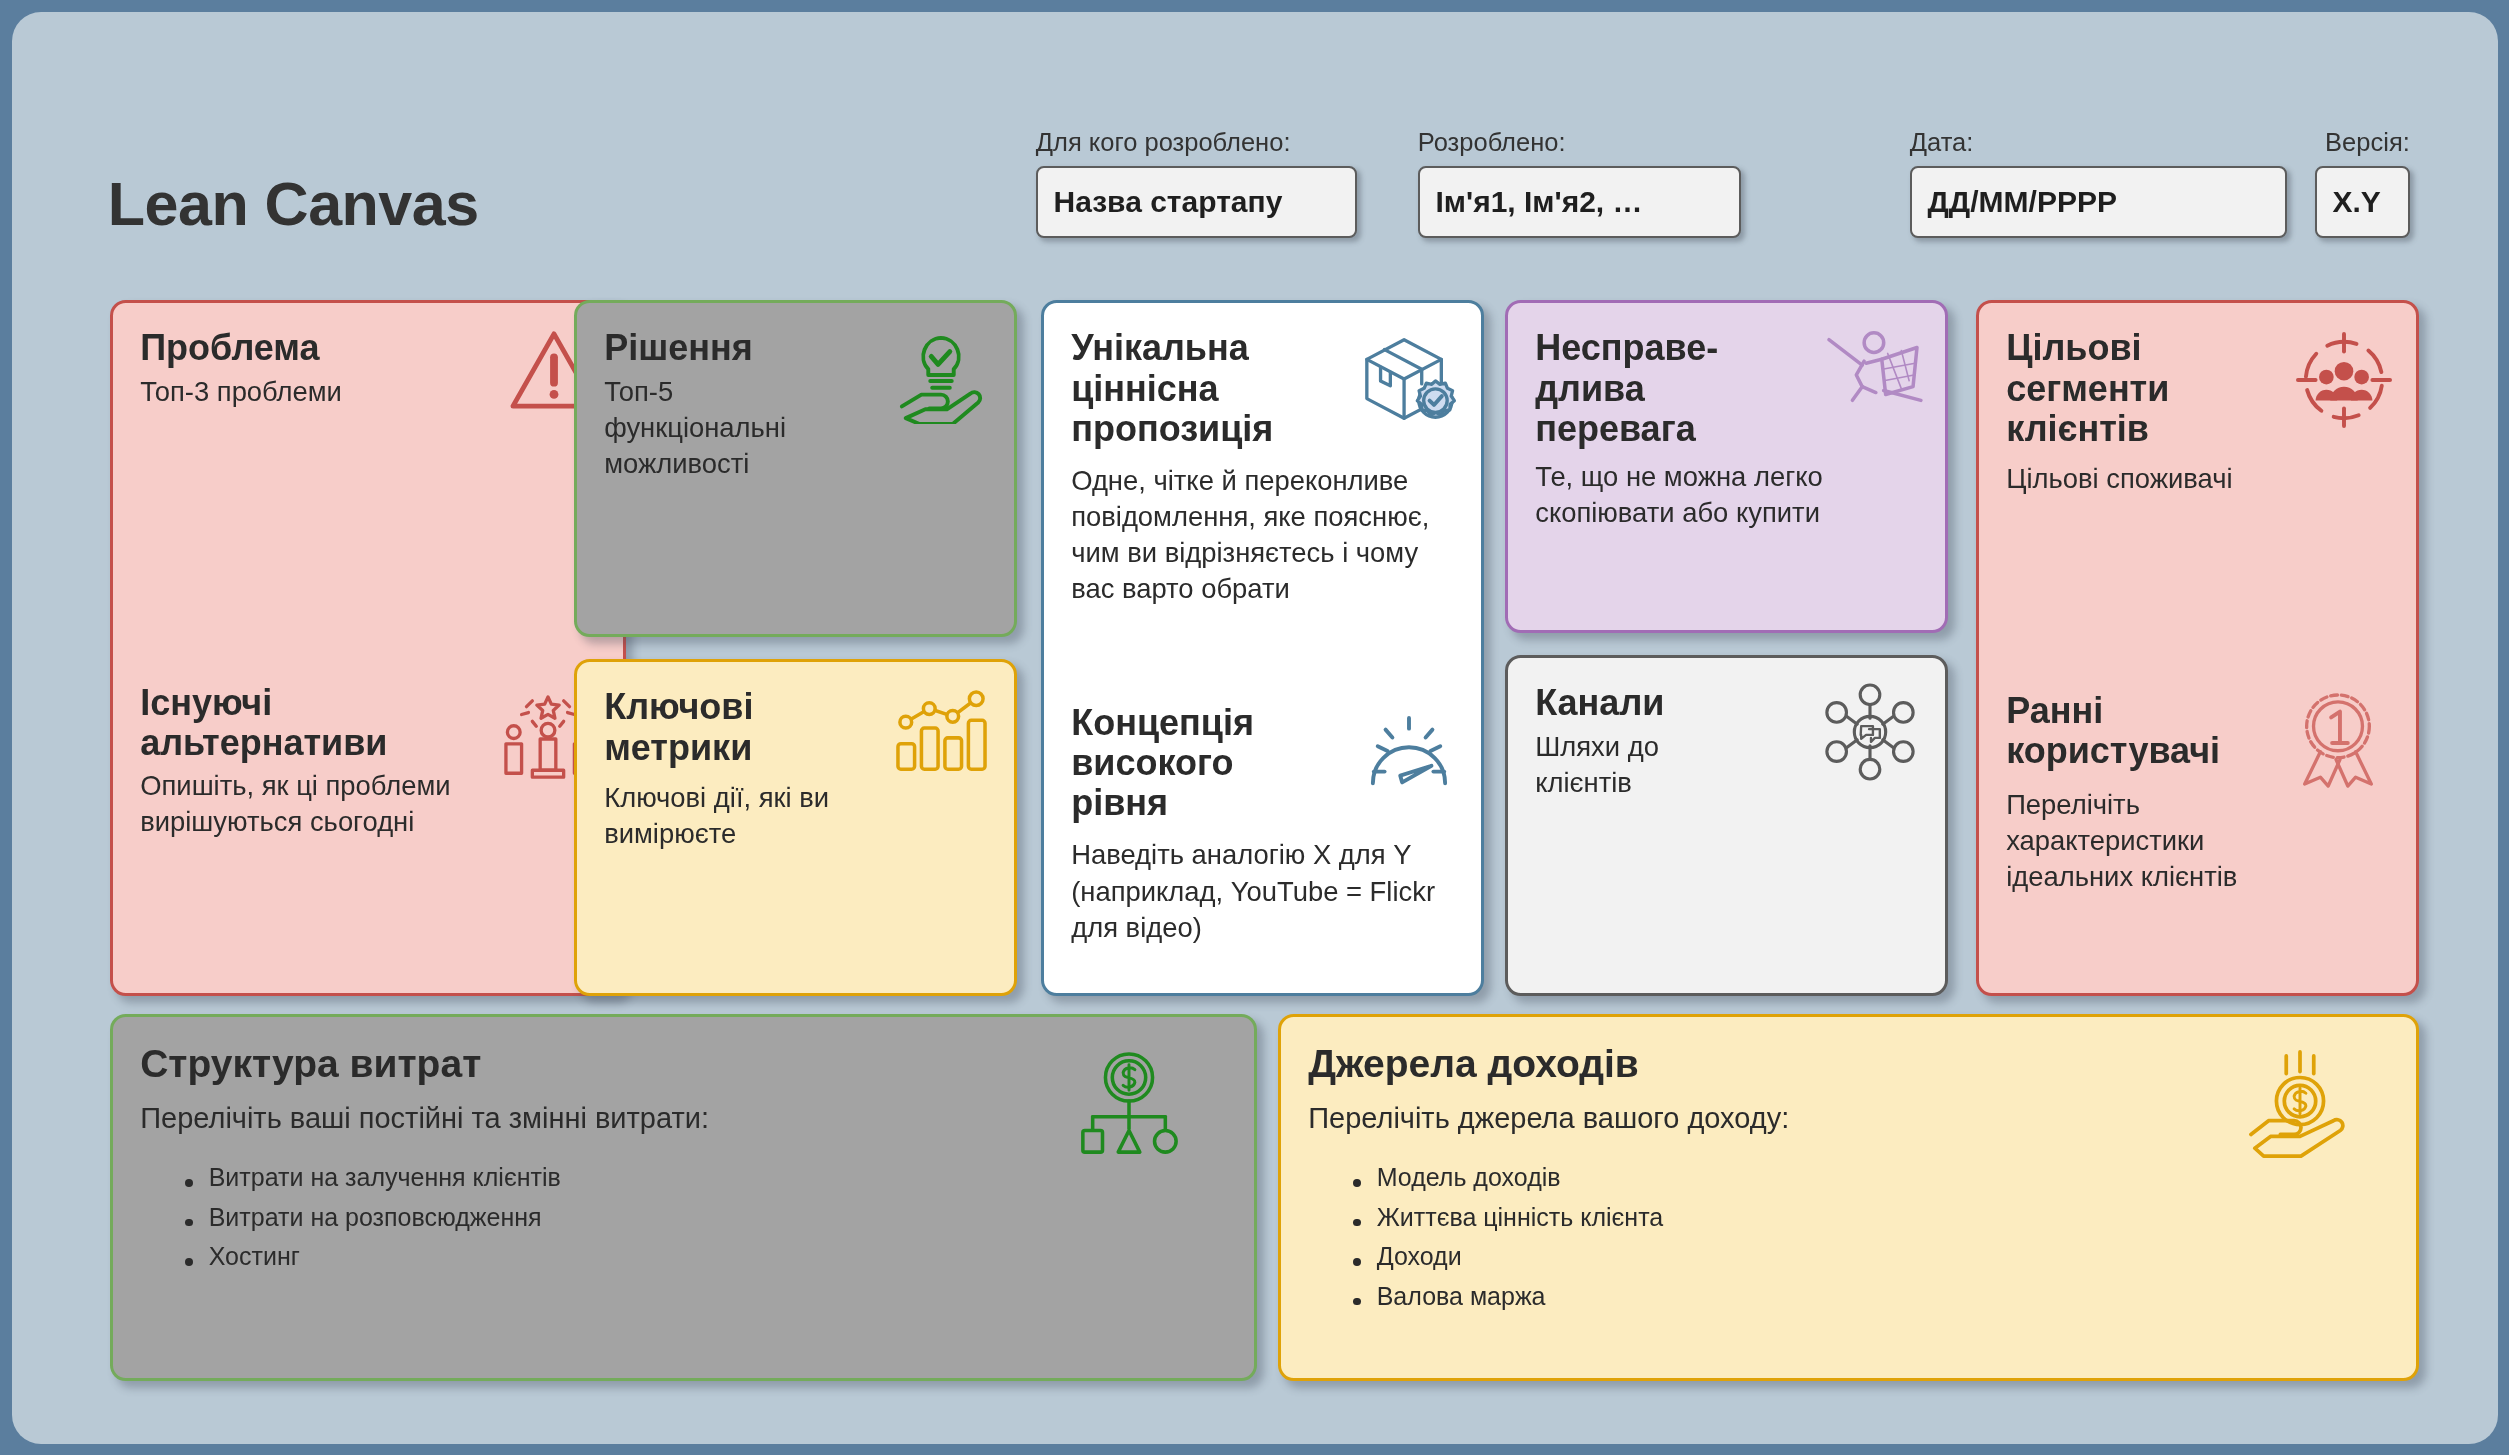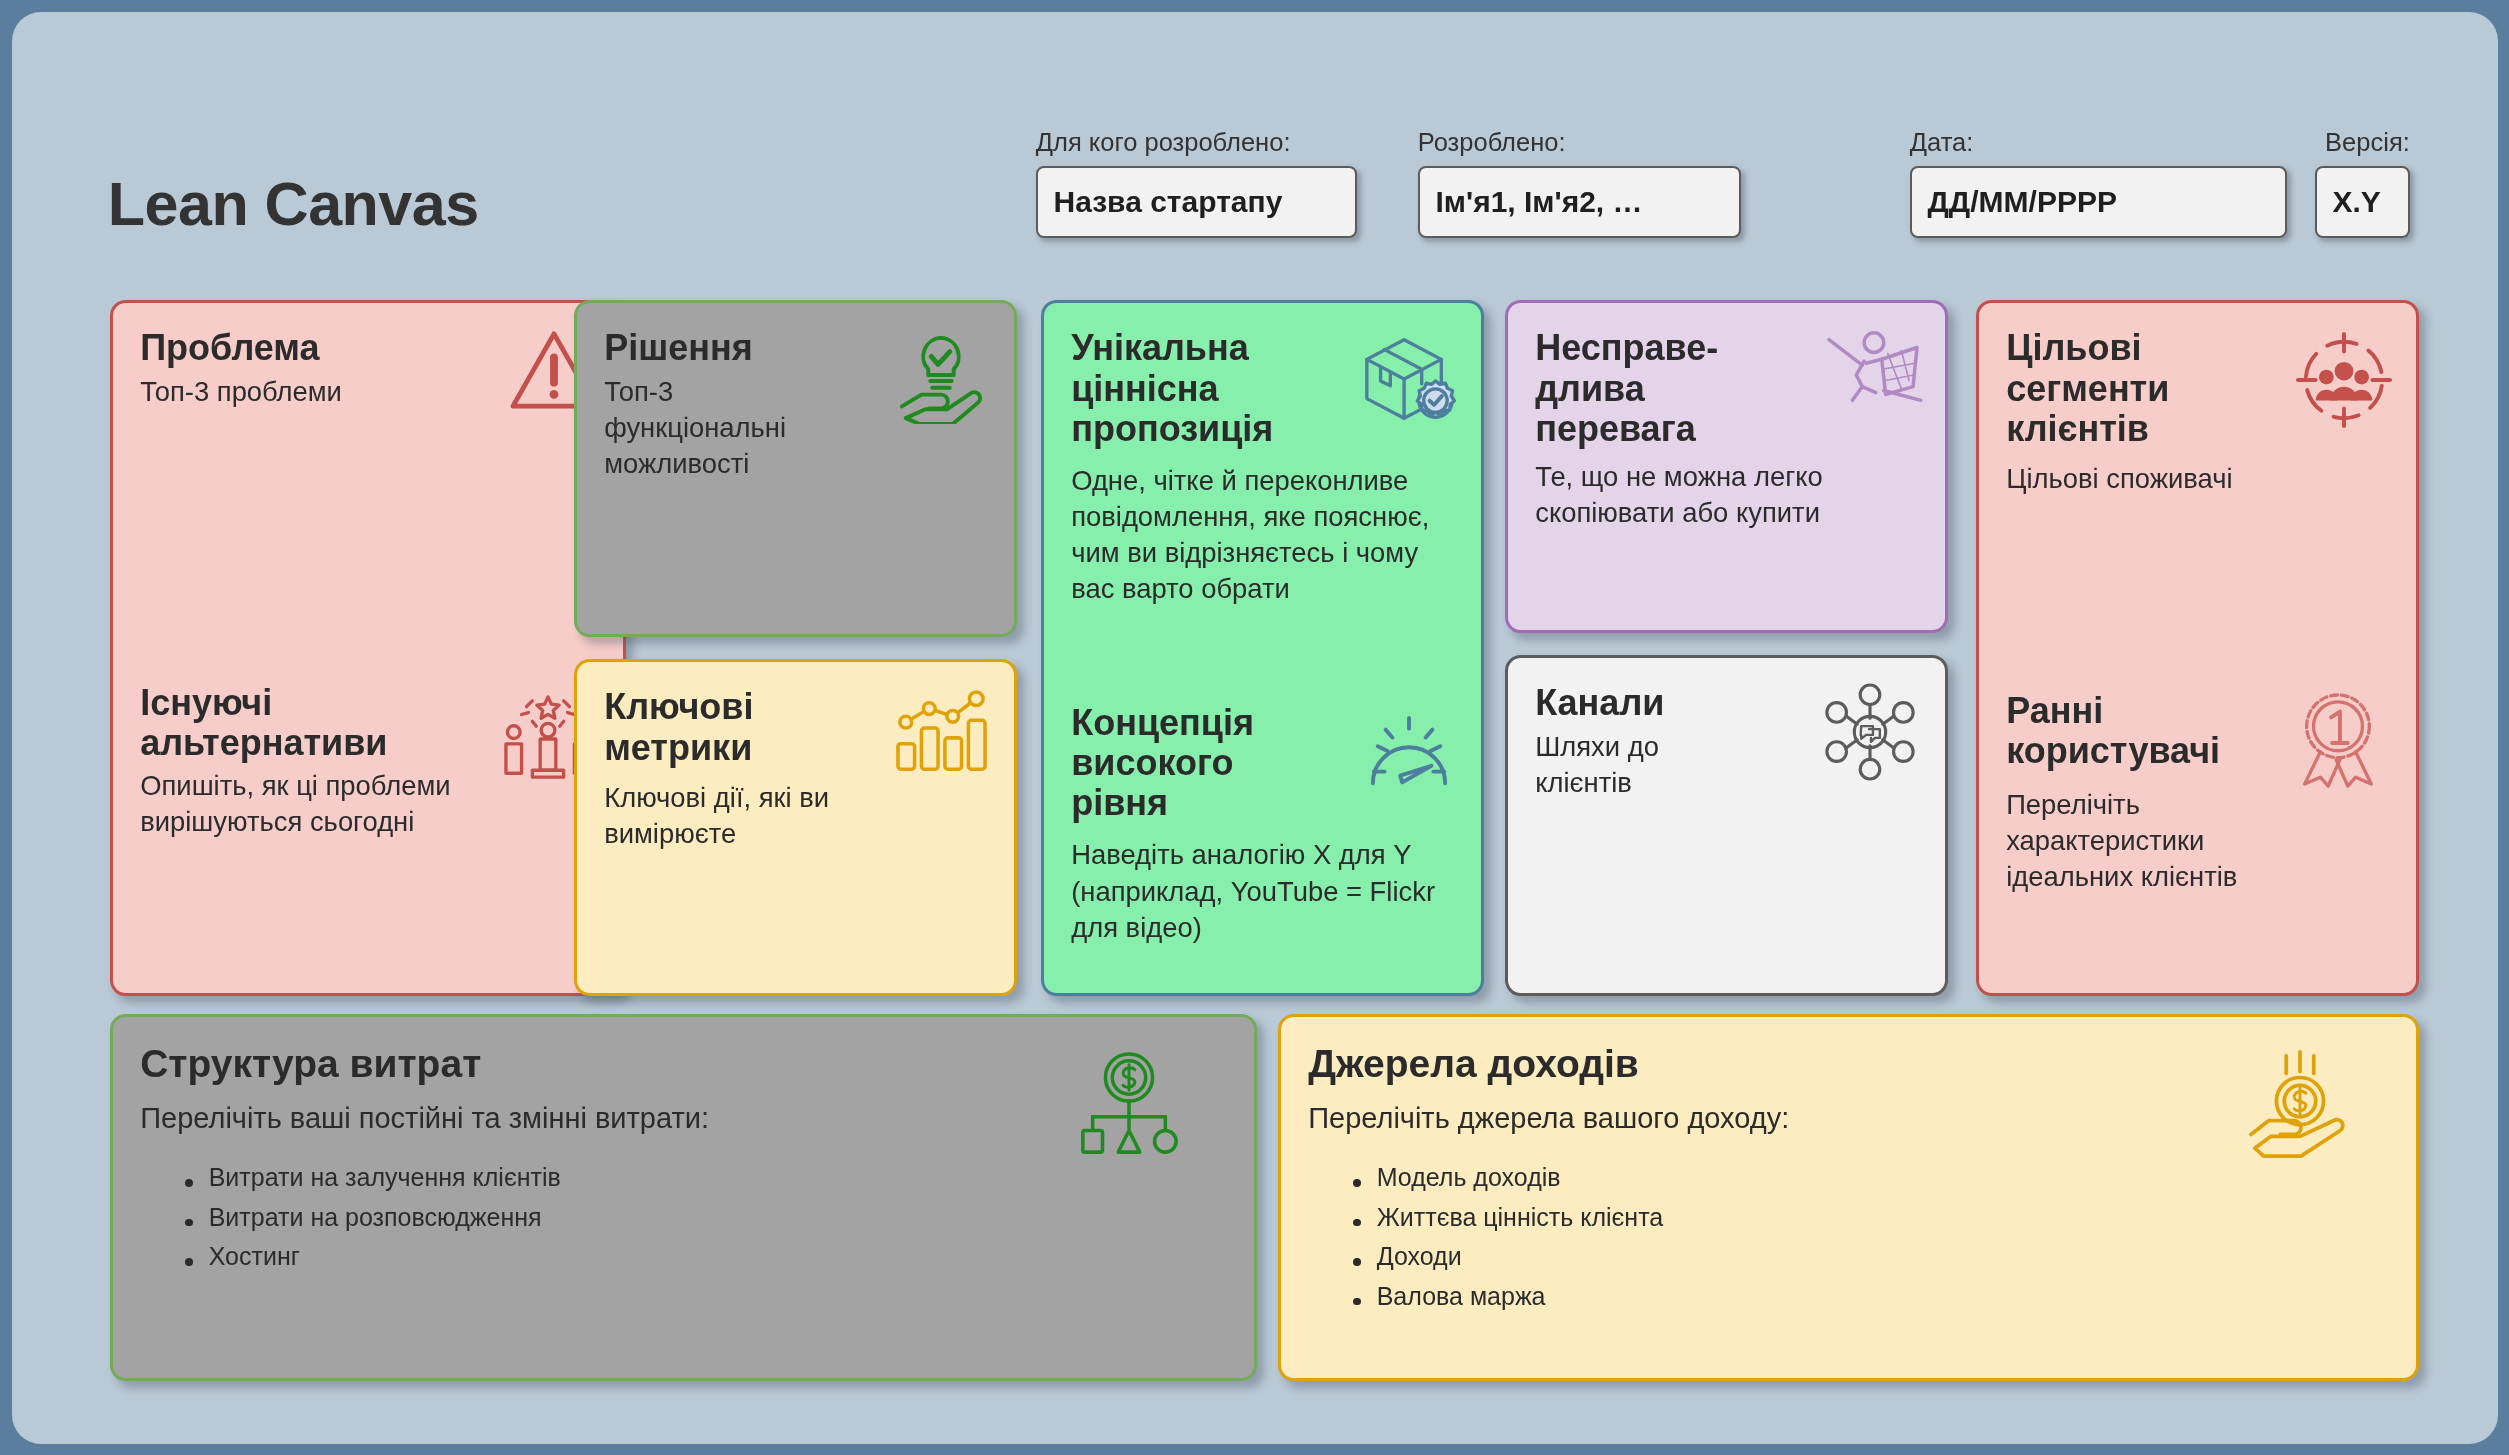--- a/index.html
+++ b/index.html
@@ -73,21 +73,21 @@
     max-width: 68%;
   }
   .card p {
     font-size: 27.4px;
     color: #2b2b2b;
     line-height: 1.32;
   }
 
   .c-red    { background: #f7cdc9; border-color: #c4504b; }
   .c-green  { background: #a3a3a3; border-color: #74ab5b; }
-  .c-blue   { background: #86efac; border-color: #4d7e9e; }
+  .c-blue   { background: #ffffff; border-color: #4d7e9e; }
   .c-purple { background: #e4d4ea; border-color: #a16cb5; }
   .c-white  { background: #f2f2f2; border-color: #5c5c5c; }
   .c-yellow { background: #fcecc0; border-color: #dfa208; }
 
   .icon { position: absolute; }
 
   
   #card-problem   { left: 98px;  top: 288px;  width: 516px;  height: 696px; }
   #card-solution  { left: 562px;  top: 288px;  width: 443px;  height: 337px; }
   #card-metrics   { left: 562px;  top: 647px;  width: 443px;  height: 337px; }
@@ -188,21 +188,21 @@
         <circle cx="17" cy="40" r="6.5"></circle>
         <path d="M9 52 h16 v30 h-16z"></path>
         <circle cx="87" cy="40" r="6.5"></circle>
         <path d="M79 52 h16 v30 h-16z"></path>
       </svg>
     </span>
   </div>
 
   <div class="card c-green" id="card-solution">
     <h2>Рішення</h2>
-    <p style="max-width:62%">Топ-3 функціональні можливості</p>
+    <p style="max-width:62%">Топ-5 функціональні можливості</p>
     <span class="icon" style="right:25.5px; top:29px;">
       <svg width="94" height="92" viewBox="0 0 96 94" fill="none" stroke="#1f8a1f" stroke-width="4" stroke-linejoin="round" stroke-linecap="round">
         <path d="M48 6 a19 19 0 0 1 13 32 v6 h-26 v-6 a19 19 0 0 1 13 -32z"></path>
         <line x1="37" y1="50" x2="59" y2="50"></line>
         <line x1="39" y1="57" x2="57" y2="57"></line>
         <path d="M38 25 l7 8 12 -13" stroke-width="5"></path>
         <path d="M8 76 l20 -12 h20 a7 7 0 0 1 0 14 h-12"></path>
         <path d="M12 88 l20 -9 h22 l24 -16 a6 6 0 0 1 8 9 l-26 22 h-34z"></path>
       </svg>
     </span>

